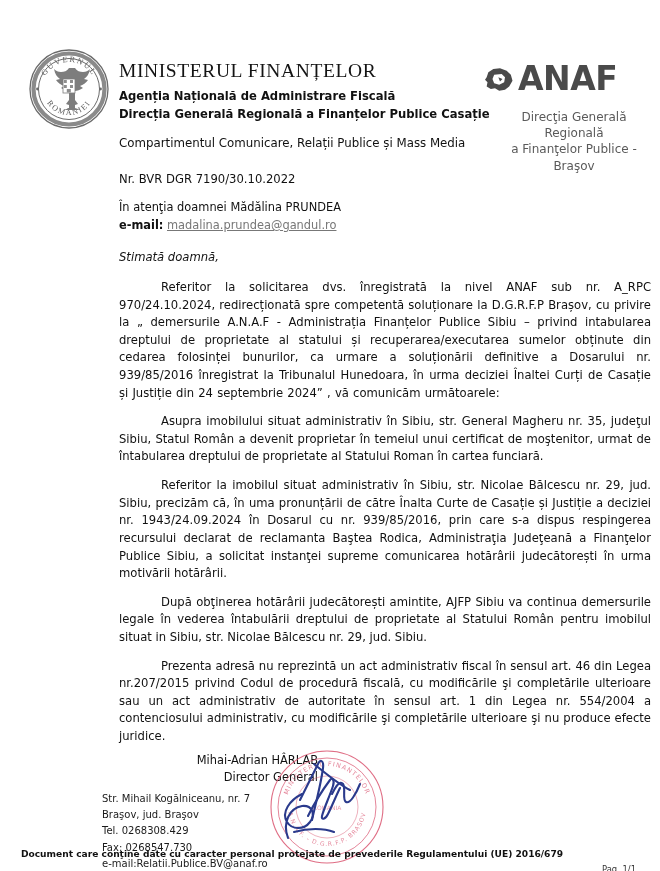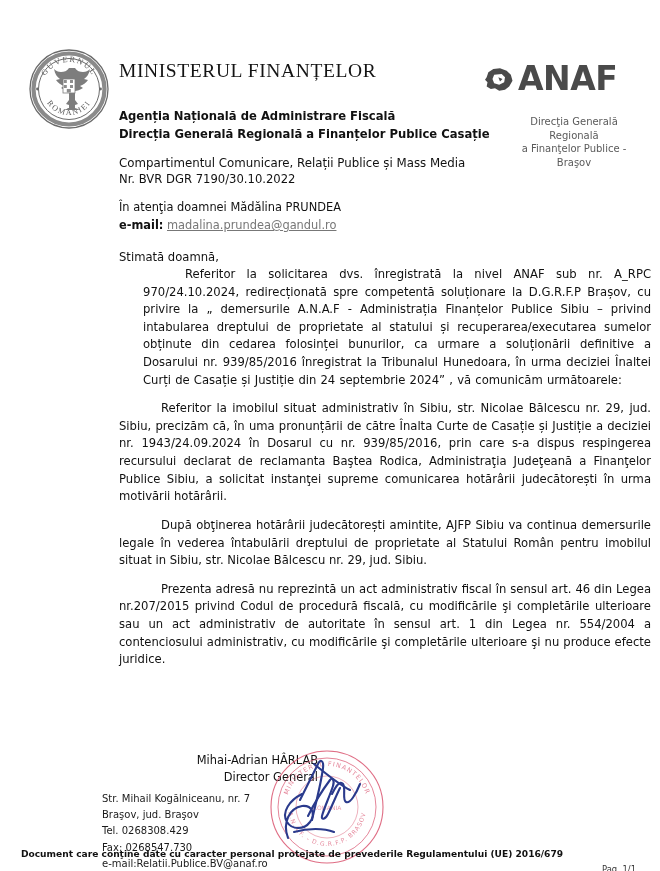--- a/index.html
+++ b/index.html
@@ -40,21 +40,21 @@
     left: 119px;
     top: 60px;
     width: 370px;
   }
   .ministry-title {
     font-family: "Liberation Serif", serif;
     font-size: 19.5px;
     letter-spacing: 0.6px;
     color: #141414;
     line-height: 1.1;
-    margin-bottom: 27px;
+    margin-bottom: 7px;
     white-space: nowrap;
   }
   .agency-line {
     font-family: "DejaVu Sans", sans-serif;
     font-weight: bold;
     font-size: 11.6px;
     line-height: 1.52;
     color: #111;
     white-space: nowrap;
   }
@@ -84,23 +84,23 @@
   .anaf-mark { width: 34px; height: 30px; flex: none; }
   .anaf-word {
     font-family: "DejaVu Sans", sans-serif;
     font-weight: bold;
     font-size: 33px;
     letter-spacing: -0.5px;
     color: #4a4a4a;
     line-height: 1;
   }
   .anaf-sub {
-    margin-top: 20px;
-    font-family: "DejaVu Sans", sans-serif;
-    font-size: 10px;
+    margin-top: 14px;
+    font-family: "DejaVu Sans", sans-serif;
+    font-size: 12px;
     line-height: 1.35;
     color: #5a5a5a;
     text-align: center;
     padding-left: 22px;
   }
 
   
   .ref-block {
     position: absolute;
     left: 119px;
@@ -132,34 +132,34 @@
   
   .letter {
     position: absolute;
     left: 119px;
     top: 250px;
     width: 532px;
   }
   .salut {
     font-size: 11.6px;
     color: #111;
-    margin-bottom: 2px;
+    margin-bottom: 15px;
+    font-style: italic;
   }
   .para {
     font-size: 11.6px;
     line-height: 1.52;
     color: #111;
     text-align: justify;
     text-justify: inter-word;
     text-indent: 42px;
     margin: 0 0 11px 0;
   }
   .para.spread {
     word-spacing: 0.5px;
-    margin-left: 24px;
   }
 
   
   .sign-block {
     position: absolute;
     left: 128px;
     top: 752px;
     width: 190px;
     text-align: right;
     font-size: 11.4px;
@@ -277,20 +277,21 @@
     <div class="attn">În atenţia doamnei Mădălina PRUNDEA</div>
     <div class="email-line">
       <span class="email-label">e-mail:</span>
       <span class="email-link">madalina.prundea@gandul.ro</span>
     </div>
   </div>
 
   <div class="letter">
     <div class="salut">Stimată doamnă,</div>
     <p class="para spread">Referitor la solicitarea dvs. înregistrată la nivel ANAF sub nr. A_RPC 970/24.10.2024, redirecționată spre competentă soluționare la D.G.R.F.P Brașov, cu privire la „ demersurile A.N.A.F - Administrația Finanțelor Publice Sibiu – privind intabularea dreptului de proprietate al statului și recuperarea/executarea sumelor obținute din cedarea folosinței bunurilor, ca urmare a soluționării definitive a Dosarului nr. 939/85/2016 înregistrat la Tribunalul Hunedoara, în urma deciziei Înaltei Curți de Casație și Justiție din 24 septembrie 2024” , vă comunicăm următoarele:</p>
+    <p class="para">Asupra imobilului situat administrativ în Sibiu, str. General Magheru nr. 35, judeţul Sibiu, Statul Român a devenit proprietar în temeiul unui certificat de moştenitor, urmat de întabularea dreptului de proprietate al Statului Roman în cartea funciară.</p>
     <p class="para">Referitor la imobilul situat administrativ în Sibiu, str. Nicolae Bălcescu nr. 29, jud. Sibiu, precizăm că, în uma pronunțării de către Înalta Curte de Casație și Justiție a deciziei nr. 1943/24.09.2024 în Dosarul cu nr. 939/85/2016, prin care s-a dispus respingerea recursului declarat de reclamanta Baştea Rodica, Administraţia Judeţeană a Finanţelor Publice Sibiu, a solicitat instanţei supreme comunicarea hotărârii judecătorești în urma motivării hotărârii.</p>
     <p class="para">După obţinerea hotărârii judecătorești amintite, AJFP Sibiu va continua demersurile legale în vederea întabulării dreptului de proprietate al Statului Român pentru imobilul situat in Sibiu, str. Nicolae Bălcescu nr. 29, jud. Sibiu.</p>
     <p class="para">Prezenta adresă nu reprezintă un act administrativ fiscal în sensul art. 46 din Legea nr.207/2015 privind Codul de procedură fiscală, cu modificările şi completările ulterioare sau un act administrativ de autoritate în sensul art. 1 din Legea nr. 554/2004 a contenciosului administrativ, cu modificările şi completările ulterioare şi nu produce efecte juridice.</p>
   </div>
 
   <div class="sign-block">
     <div>Mihai-Adrian HÂRLAB</div>
     <div>Director General</div>
   </div>
 

